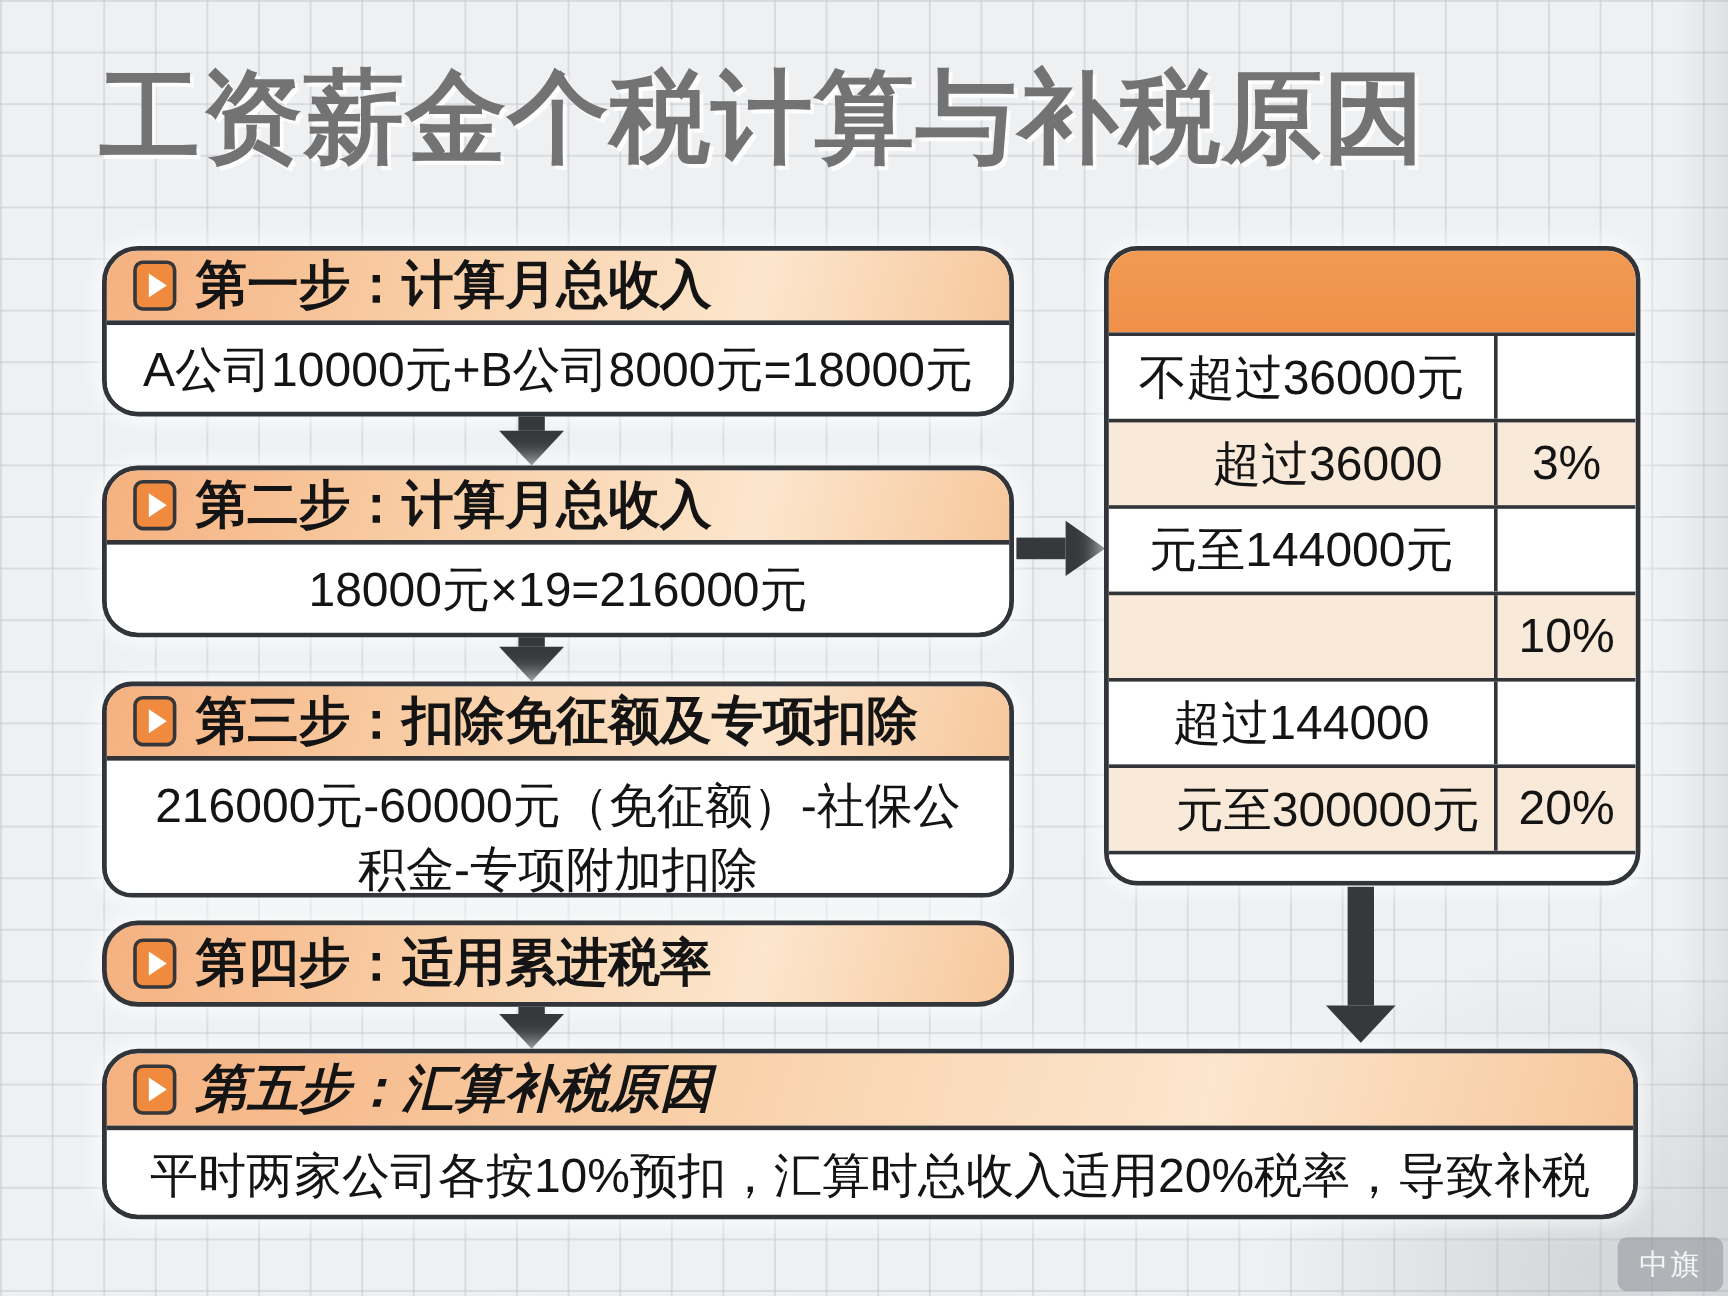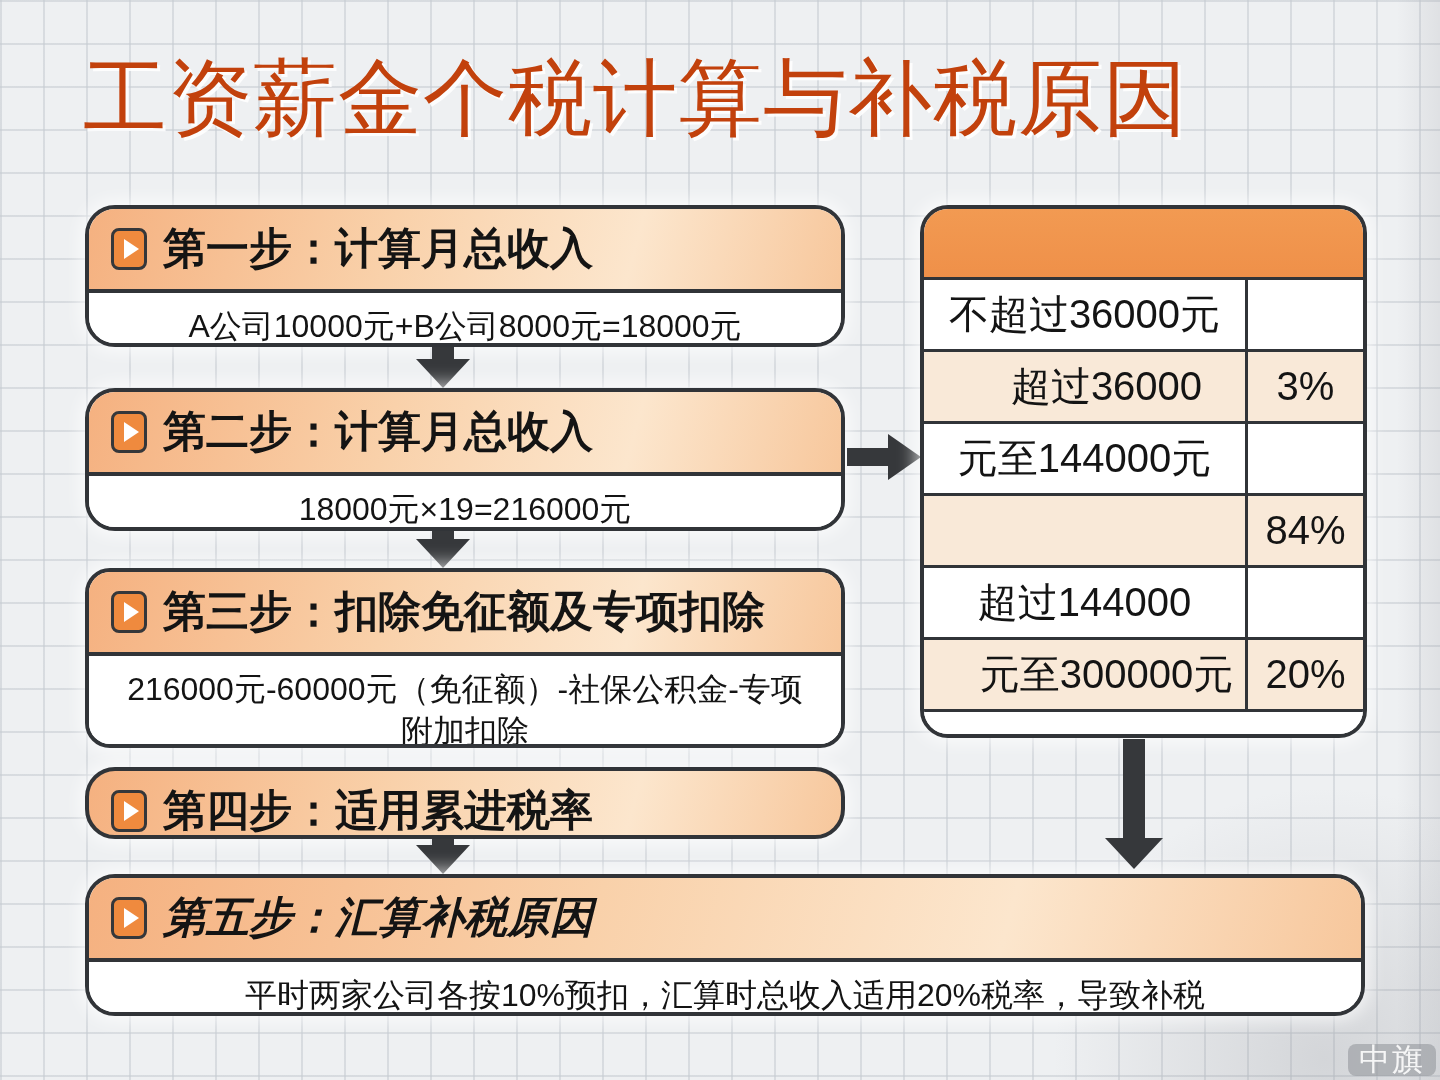--- a/index.html
+++ b/index.html
@@ -14,56 +14,56 @@
       linear-gradient(to right, rgba(198,203,209,0.55) 2px, transparent 2px),
       linear-gradient(to bottom, rgba(198,203,209,0.55) 2px, transparent 2px);
     background-size:100% 100%, 100% 100%, 43px 43px, 43px 43px;
     color:#141414;
   }
   .abs { position:absolute; }
 
   
   .title {
     left:83px; top:42px; width:1250px;
-    font-size:84px; font-weight:400; letter-spacing:1px;
-    color:#c2410c; white-space:nowrap;
+    font-size:84px; font-weight:700; letter-spacing:1px;
+    color:#737373; white-space:nowrap;
     text-shadow:3px 3px 0 rgba(255,255,255,0.85);
   }
 
   
   .step {
     left:85px; width:760px;
     border:4px solid #313438; border-radius:30px;
     overflow:hidden; background:#ffffff;
     display:flex; flex-direction:column;
     box-shadow:0 0 18px 4px rgba(255,255,255,0.75);
   }
   .step-header {
     display:flex; align-items:center; gap:16px;
-    padding:11px 22px; flex:0 0 auto;
+    padding:0 22px; flex:0 0 auto;
     background:linear-gradient(105deg,#f5b180 0%,#f9d1aa 40%,#fce6cd 72%,#f7c79c 100%);
     border-bottom:4px solid #313438;
   }
   .step.pill { background:linear-gradient(105deg,#f5b180 0%,#f9d1aa 40%,#fce6cd 72%,#f7c79c 100%); }
   .step.pill .step-header { border-bottom:none; background:transparent; }
   .play-icon {
     width:36px; height:42px; flex:0 0 auto;
     background:#ef8a3e; border:3px solid #35373a; border-radius:8px;
     display:flex; align-items:center; justify-content:center;
   }
   .play-icon::after {
     content:""; display:block; margin-left:4px;
     border-left:15px solid #ffffff;
     border-top:10px solid transparent;
     border-bottom:10px solid transparent;
   }
   .step-label { font-size:43px; font-weight:bold; white-space:nowrap; }
   .step-body {
     flex:1 1 auto; display:flex; align-items:center; justify-content:center;
-    font-size:32px; line-height:1.32; text-align:center; padding:12px 28px;
+    font-size:40px; line-height:1.32; text-align:center; padding:12px 28px;
     background:#ffffff;
   }
 
   
   .arrow-down { display:flex; flex-direction:column; align-items:center; }
   .arrow-down .shaft { width:22px; flex:1 1 auto; background:#36383b; }
   .arrow-down .head  { width:0; height:0; flex:0 0 auto;
     border-left:27px solid transparent; border-right:27px solid transparent;
     border-top:29px solid #36383b; }
   .arrow-right { display:flex; align-items:center; }
@@ -85,24 +85,24 @@
   .tt-row.cream { background:#f9e9d8;padding-left:44px; }
   .tt-row.white { background:#ffffff; }
   .tt-cell { display:flex; align-items:center; justify-content:center;
     font-size:40px; color:#141414; }
   .tt-cell.bracket { flex:1 1 auto; }
   .tt-cell.rate { flex:0 0 118px; border-left:3px solid #313438; }
   .tt-footer { flex:1 1 auto; background:#ffffff; border-top:3px solid #313438; }
 
   
   .watermark {
-    right:4px; bottom:4px; width:88px; height:32px;
+    right:4px; bottom:4px; width:88px; height:45px;
     background:rgba(148,151,156,0.60); border-radius:8px;
     display:flex; align-items:center; justify-content:center;
-    color:rgba(255,255,255,0.88); font-size:31px; letter-spacing:2px;
+    color:rgba(255,255,255,0.88); font-size:24px; letter-spacing:2px;
   }
 </style>
 </head>
 <body>
 
 <div class="abs title">工资薪金个税计算与补税原因</div>
 
 <div class="abs step" style="top:205px;height:142px;">
   <div class="step-header">
     <span class="play-icon"></span>
@@ -172,21 +172,21 @@
   <div class="tt-row cream">
     <div class="tt-cell bracket">超过36000</div>
     <div class="tt-cell rate">3%</div>
   </div>
   <div class="tt-row white">
     <div class="tt-cell bracket">元至144000元</div>
     <div class="tt-cell rate"></div>
   </div>
   <div class="tt-row cream">
     <div class="tt-cell bracket"></div>
-    <div class="tt-cell rate">84%</div>
+    <div class="tt-cell rate">10%</div>
   </div>
   <div class="tt-row white">
     <div class="tt-cell bracket">超过144000</div>
     <div class="tt-cell rate"></div>
   </div>
   <div class="tt-row cream">
     <div class="tt-cell bracket">元至300000元</div>
     <div class="tt-cell rate">20%</div>
   </div>
 

